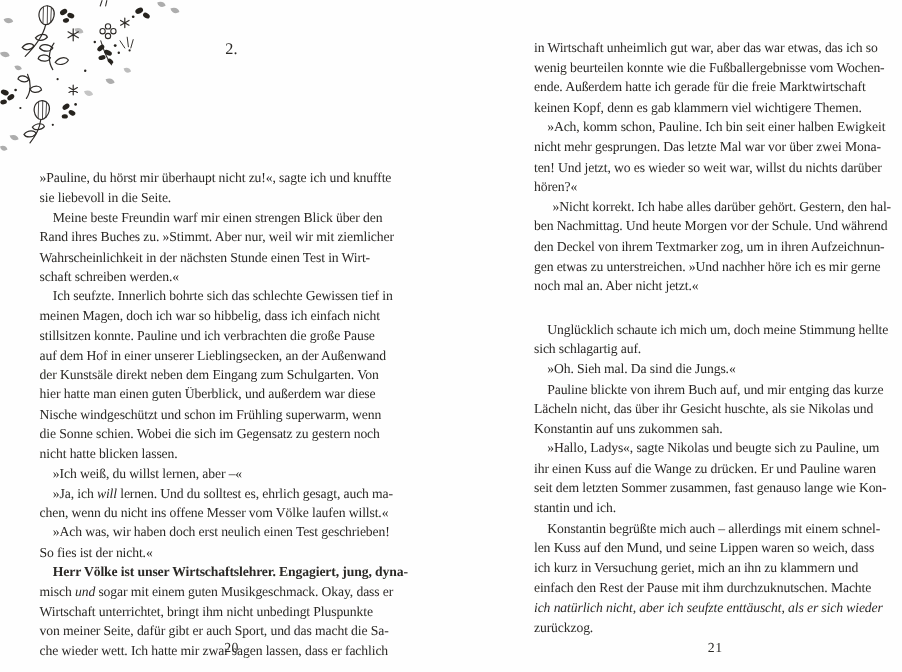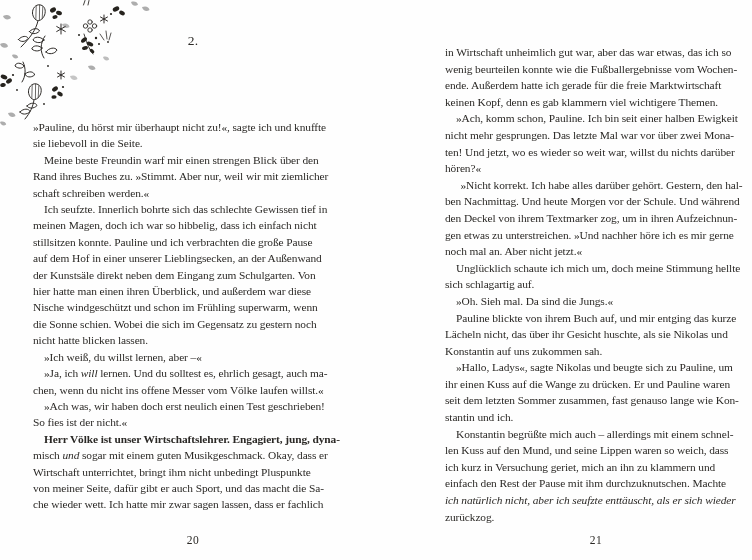--- a/index.html
+++ b/index.html
@@ -11,21 +11,21 @@
   .florals{position:absolute;left:0;top:0;}
   .page{position:absolute;top:0;height:560px;}
   .page-left{left:33px;width:320px;}
   .page-right{left:445px;width:302px;}
   .chapter{
     position:absolute;top:33px;left:0;width:100%;
     text-align:center;font-size:13.5px;letter-spacing:.3px;
   }
   .pagetext{position:absolute;left:0;width:100%;font-size:11.4px;letter-spacing:-0.1px;}
   .page-left  .pagetext{top:119px;line-height:16.4px;}
-  .page-right .pagetext{top:44px; line-height:16.6px;}
+  .page-right .pagetext{top:32px; line-height:16.6px;}
   .line{white-space:nowrap;}
   .line.ind{text-indent:11px;}
   .folio{
     position:absolute;top:534px;left:0;width:100%;
     text-align:center;font-size:11.5px;letter-spacing:.4px;
   }
 </style>
 </head>
 <body>
 
@@ -108,31 +108,32 @@
         <circle cx="90" cy="30" r="2.2"></circle>
         <circle cx="85.5" cy="26" r="2.2"></circle>
       </g>
       <path d="M100,34 L104,40 M106,31 L107,39 M111,33 L109,40" stroke-width="0.8"></path>
     </g>
   </svg>
 
   <div class="page page-left">
     <div class="chapter">2.</div>
     <div class="pagetext" id="leftText">
-        <div class="line" style="word-spacing: 0px;">»Pauline, du hörst mir überhaupt nicht zu!«, sagte ich und knuffte</div>
+        <div class="line" style="word-spacing: 0px; margin-top: 22px;">»Pauline, du hörst mir überhaupt nicht zu!«, sagte ich und knuffte</div>
         <div class="line pl">sie liebevoll in die Seite.</div>
         <div class="line ind" style="word-spacing: 0px;">Meine beste Freundin warf mir einen strengen Blick über den</div>
         <div class="line" style="word-spacing: 0px;">Rand ihres Buches zu. »Stimmt. Aber nur, weil wir mit ziemlicher</div>
+        <div class="line" style="word-spacing: 0px;">Wahrscheinlichkeit in der nächsten Stunde einen Test in Wirt-</div>
         <div class="line pl">schaft schreiben werden.«</div>
         <div class="line ind" style="word-spacing: 0px;">Ich seufzte. Innerlich bohrte sich das schlechte Gewissen tief in</div>
         <div class="line" style="word-spacing: 0px;">meinen Magen, doch ich war so hibbelig, dass ich einfach nicht</div>
         <div class="line" style="word-spacing: 0px;">stillsitzen konnte. Pauline und ich verbrachten die große Pause</div>
         <div class="line" style="word-spacing: 0px;">auf dem Hof in einer unserer Lieblingsecken, an der Außenwand</div>
         <div class="line" style="word-spacing: 0px;">der Kunstsäle direkt neben dem Eingang zum Schulgarten. Von</div>
-        <div class="line" style="word-spacing: 0px;">hier hatte man einen ihren Überblick, und außerdem war diese</div>
+        <div class="line" style="word-spacing: 0px;">hier hatte man einen guten Überblick, und außerdem war diese</div>
         <div class="line" style="word-spacing: 0px;">Nische windgeschützt und schon im Frühling superwarm, wenn</div>
         <div class="line" style="word-spacing: 0px;">die Sonne schien. Wobei die sich im Gegensatz zu gestern noch</div>
         <div class="line pl">nicht hatte blicken lassen.</div>
         <div class="line ind pl">»Ich weiß, du willst lernen, aber –«</div>
         <div class="line ind" style="word-spacing: 0px;">»Ja, ich <i>will</i> lernen. Und du solltest es, ehrlich gesagt, auch ma-</div>
         <div class="line pl">chen, wenn du nicht ins offene Messer vom Völke laufen willst.«</div>
         <div class="line ind" style="word-spacing: 0px;">»Ach was, wir haben doch erst neulich einen Test geschrieben!</div>
         <div class="line pl">So fies ist der nicht.«</div>
         <div class="line ind" style="word-spacing: 0px; font-weight: bold;">Herr Völke ist unser Wirtschaftslehrer. Engagiert, jung, dyna-</div>
         <div class="line" style="word-spacing: 0px;">misch <i>und</i> sogar mit einem guten Musikgeschmack. Okay, dass er</div>
@@ -151,21 +152,21 @@
         <div class="line pl">keinen Kopf, denn es gab klammern viel wichtigere Themen.</div>
         <div class="line ind" style="word-spacing: 0px;">»Ach, komm schon, Pauline. Ich bin seit einer halben Ewigkeit</div>
         <div class="line" style="word-spacing: 0px;">nicht mehr gesprungen. Das letzte Mal war vor über zwei Mona-</div>
         <div class="line" style="word-spacing: 0px;">ten! Und jetzt, wo es wieder so weit war, willst du nichts darüber</div>
         <div class="line pl">hören?«</div>
         <div class="line ind" style="word-spacing: 0px; text-align: center;">»Nicht korrekt. Ich habe alles darüber gehört. Gestern, den hal-</div>
         <div class="line" style="word-spacing: 0px;">ben Nachmittag. Und heute Morgen vor der Schule. Und während</div>
         <div class="line" style="word-spacing: 0px;">den Deckel von ihrem Textmarker zog, um in ihren Aufzeichnun-</div>
         <div class="line" style="word-spacing: 0px;">gen etwas zu unterstreichen. »Und nachher höre ich es mir gerne</div>
         <div class="line pl">noch mal an. Aber nicht jetzt.«</div>
-        <div class="line ind" style="word-spacing: 0px;">Unglücklich schaute ich mich um, doch meine Stimmung hellte</div>
+        <div class="line ind" style="word-spacing: 0px; margin-top: 19px;">Unglücklich schaute ich mich um, doch meine Stimmung hellte</div>
         <div class="line pl">sich schlagartig auf.</div>
         <div class="line ind pl">»Oh. Sieh mal. Da sind die Jungs.«</div>
         <div class="line ind" style="word-spacing: 0px;">Pauline blickte von ihrem Buch auf, und mir entging das kurze</div>
         <div class="line" style="word-spacing: 0px;">Lächeln nicht, das über ihr Gesicht huschte, als sie Nikolas und</div>
         <div class="line pl">Konstantin auf uns zukommen sah.</div>
         <div class="line ind" style="word-spacing: 0px;">»Hallo, Ladys«, sagte Nikolas und beugte sich zu Pauline, um</div>
         <div class="line" style="word-spacing: 0px;">ihr einen Kuss auf die Wange zu drücken. Er und Pauline waren</div>
         <div class="line" style="word-spacing: 0px;">seit dem letzten Sommer zusammen, fast genauso lange wie Kon-</div>
         <div class="line pl">stantin und ich.</div>
         <div class="line ind" style="word-spacing: 0px;">Konstantin begrüßte mich auch – allerdings mit einem schnel-</div>

